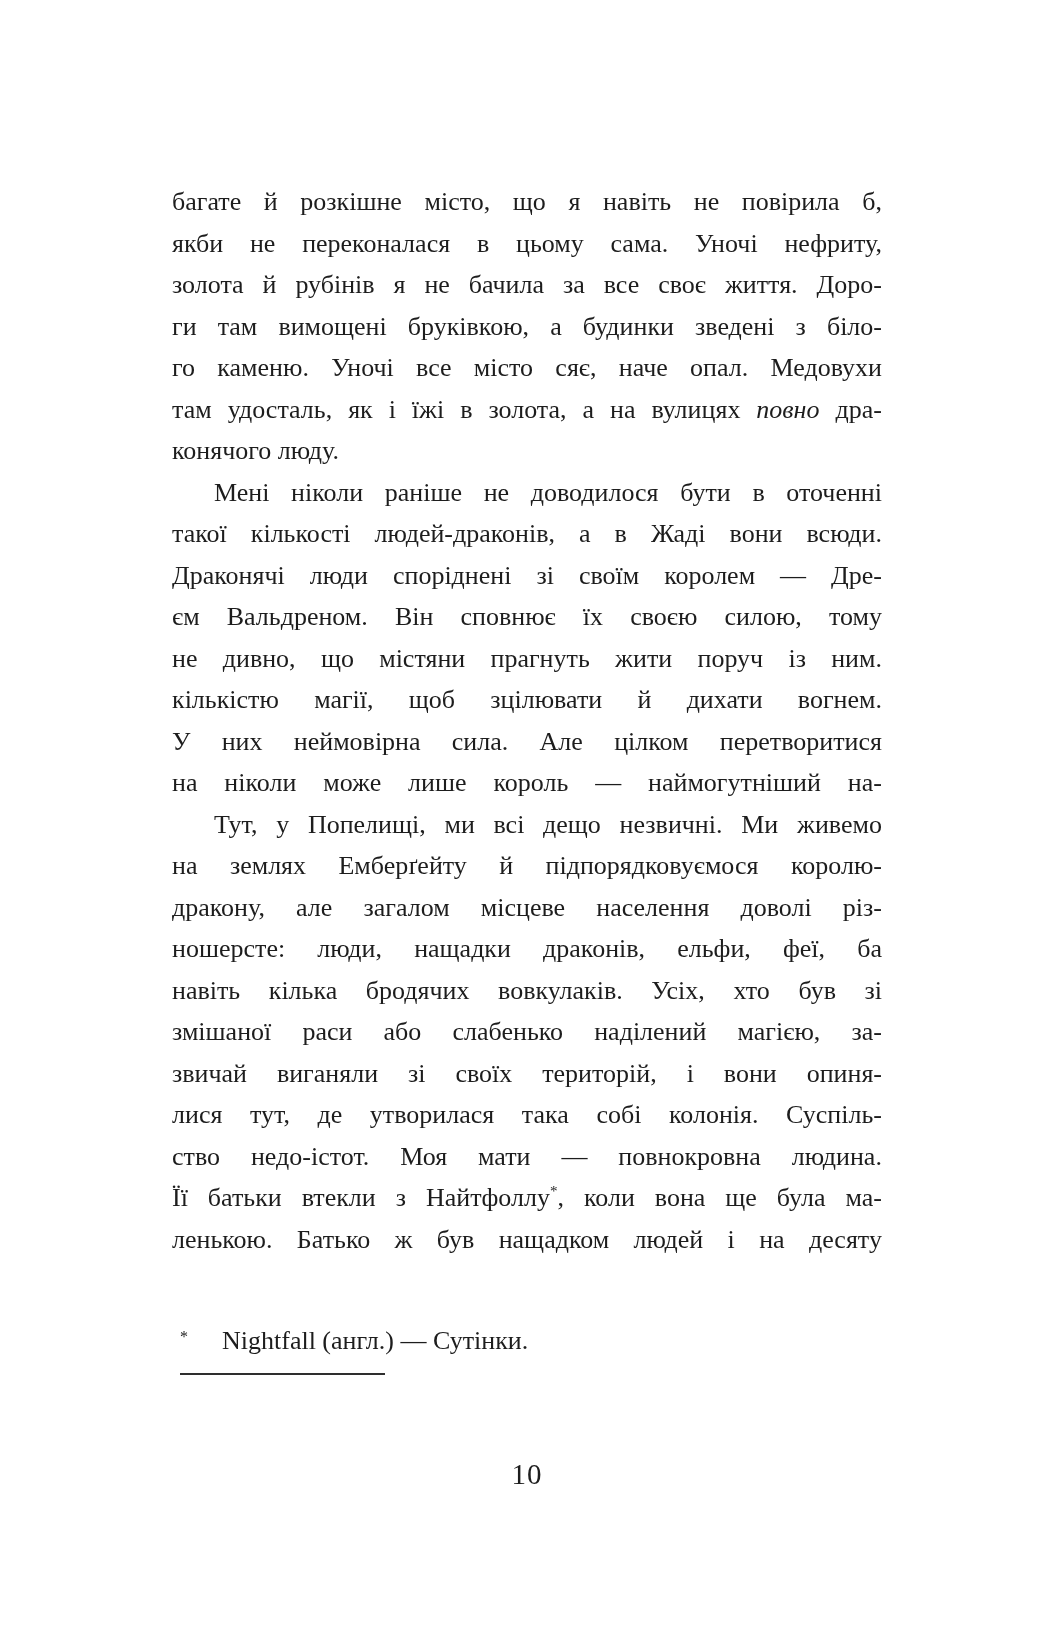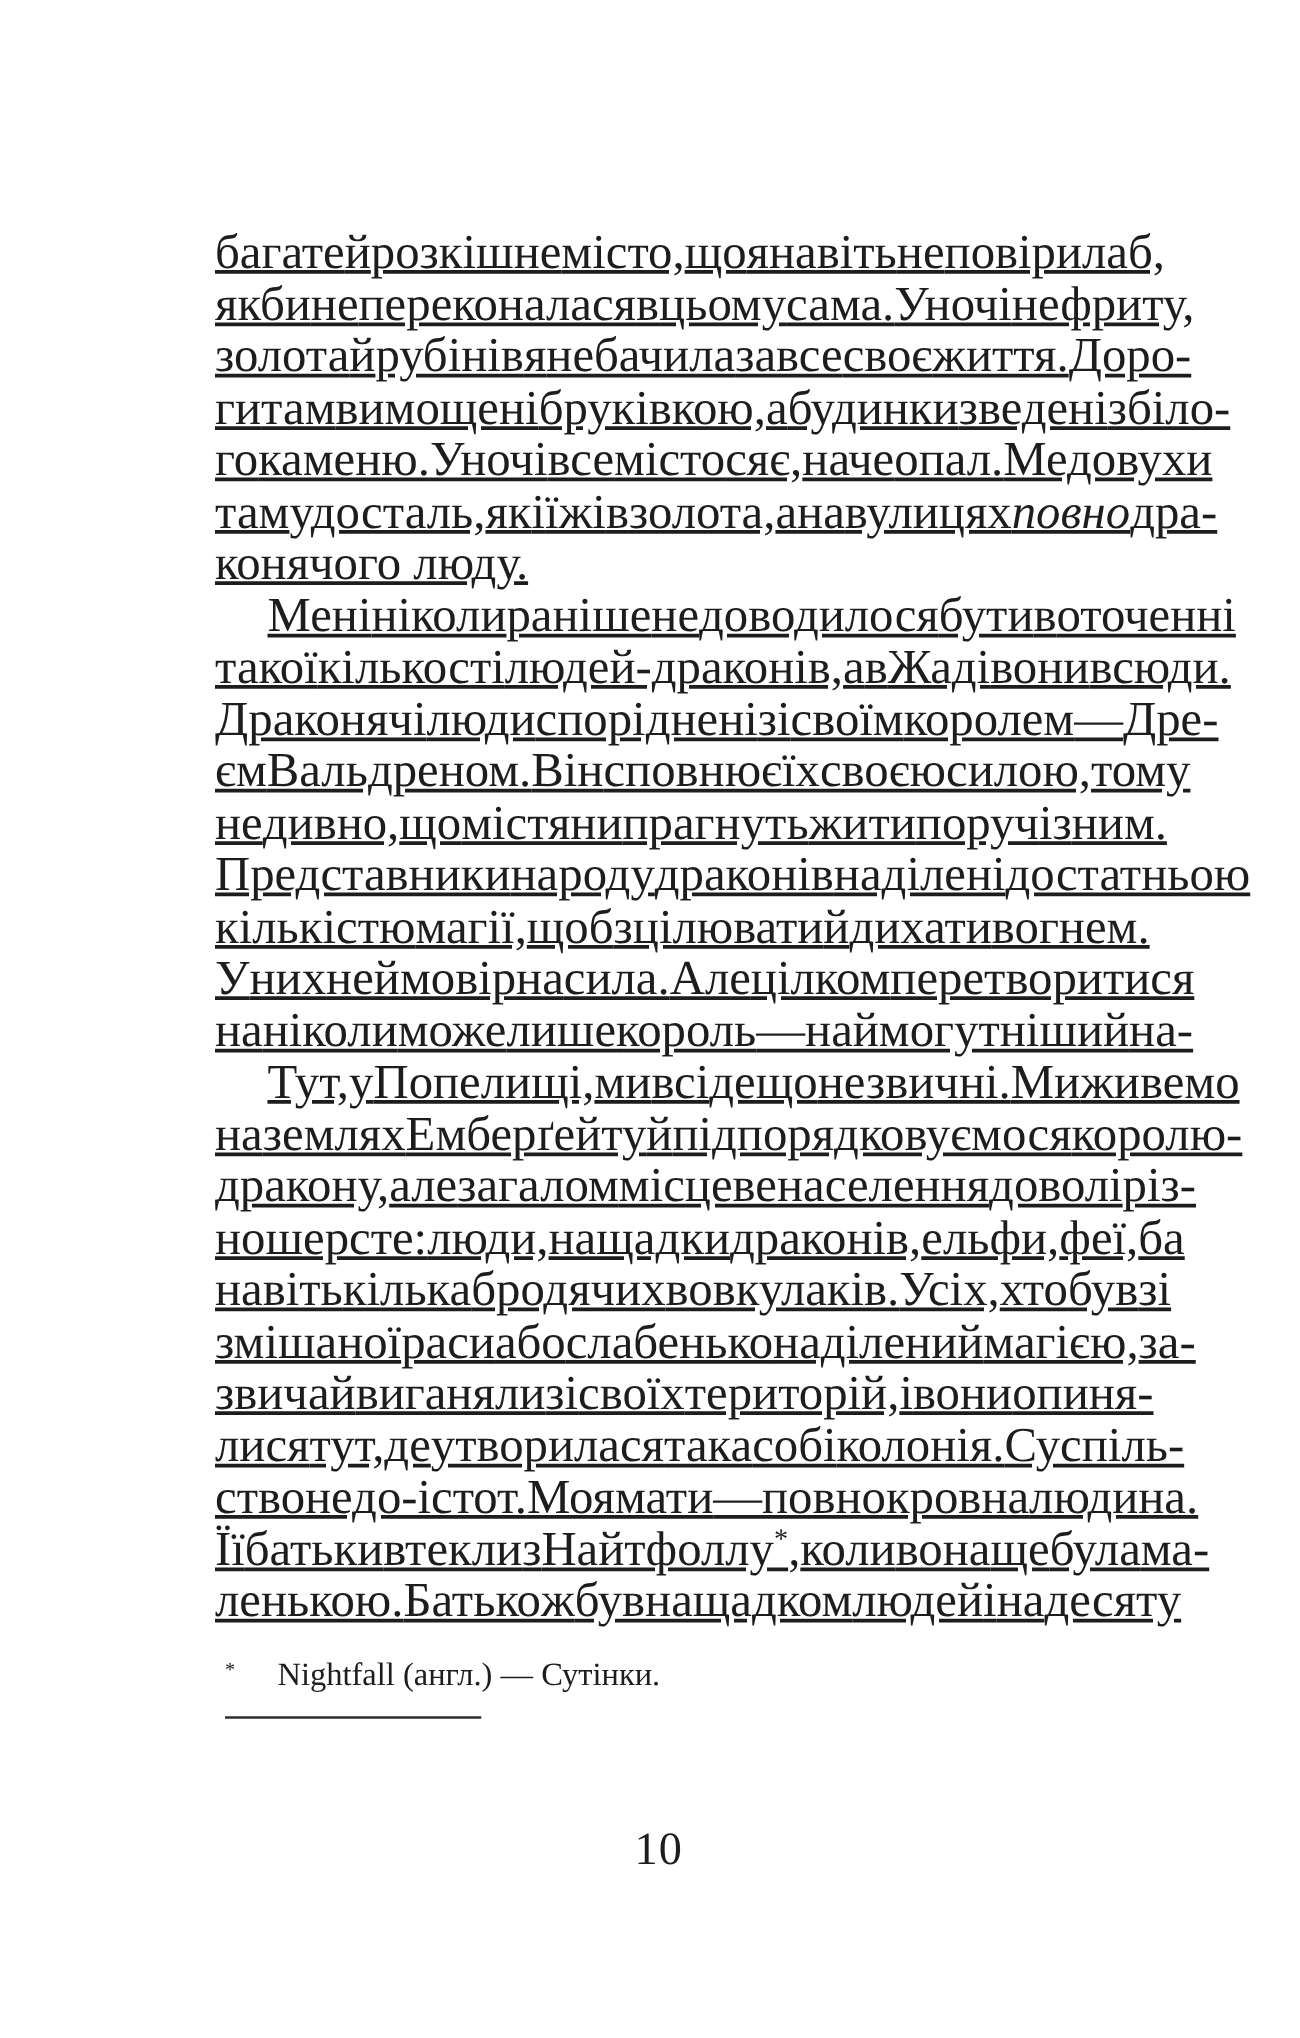--- a/index.html
+++ b/index.html
@@ -10,23 +10,22 @@
     font-family: "Liberation Serif", "DejaVu Serif", serif;
     color: #1d1d1d;
     position: relative;
     overflow: hidden;
   }
   .text-block {
     position: absolute;
     left: 172px;
     top: 181px;
     width: 710px;
-    font-size: 39px;
+    font-size: 26px;
     line-height: 41.5px;
-    text-decoration: underline;
   }
   .paragraph { margin: 0; }
   .line { min-height: 41.5px; }
   .line.fill { display: flex; justify-content: space-between; }
   .line.indent { padding-left: 42px; }
   .line.end { text-align: left; }
   .word { white-space: nowrap; flex-shrink: 0; }
   .italic { font-style: italic; }
   .sup { font-size: 0.58em; vertical-align: super; line-height: 0; }
   .footnote-rule {
@@ -51,21 +50,21 @@
     width: 42px;
     font-size: 16px;
     vertical-align: 7px;
   }
   .page-number {
     position: absolute;
     left: 172px;
     top: 1458px;
     width: 710px;
     text-align: center;
-    font-size: 37px;
+    font-size: 29px;
     letter-spacing: 1px;
   }
 </style>
 </head>
 <body>
 
 <div class="text-block">
     <div class="paragraph">
       <div class="line fill">
         <span class="word"><span>багате</span></span>
@@ -186,27 +185,20 @@
         <span class="word"><span>дивно,</span></span>
         <span class="word"><span>що</span></span>
         <span class="word"><span>містяни</span></span>
         <span class="word"><span>прагнуть</span></span>
         <span class="word"><span>жити</span></span>
         <span class="word"><span>поруч</span></span>
         <span class="word"><span>із</span></span>
         <span class="word"><span>ним.</span></span>
       </div>
       <div class="line fill">
-        <span class="word"><span>Представники</span></span>
-        <span class="word"><span>народу</span></span>
-        <span class="word"><span>драконів</span></span>
-        <span class="word"><span>наділені</span></span>
-        <span class="word"><span>достатньою</span></span>
-      </div>
-      <div class="line fill">
         <span class="word"><span>кількістю</span></span>
         <span class="word"><span>магії,</span></span>
         <span class="word"><span>щоб</span></span>
         <span class="word"><span>зцілювати</span></span>
         <span class="word"><span>й</span></span>
         <span class="word"><span>дихати</span></span>
         <span class="word"><span>вогнем.</span></span>
       </div>
       <div class="line fill">
         <span class="word"><span>У</span></span>

